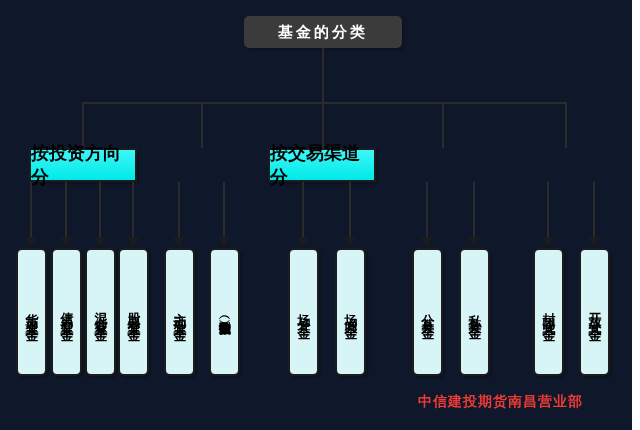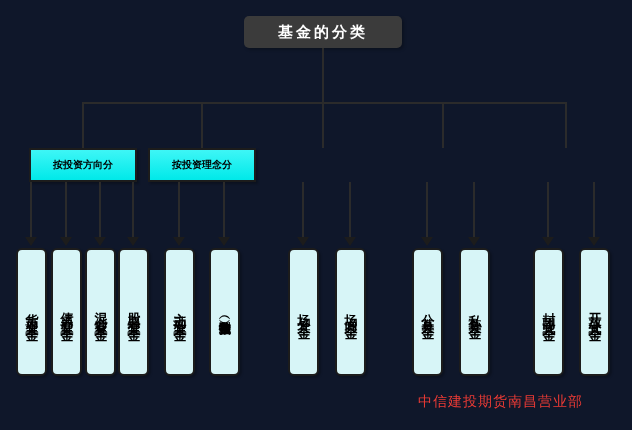--- a/index.html
+++ b/index.html
@@ -11,22 +11,22 @@
     position:absolute;left:244px;top:16px;width:158px;height:32px;
     background:#3B3B3B;color:#ffffff;border-radius:5px;
     display:flex;align-items:center;justify-content:center;
     font-weight:bold;font-size:15px;letter-spacing:3px;
     box-shadow:2px 2px 3px rgba(0,0,0,.25);
   }
   .cat-box{
     position:absolute;top:148px;width:108px;height:34px;box-sizing:border-box;
     background:linear-gradient(#3ef6f6,#00e9e9);
     border:2px solid #1c1c1c;border-radius:0;
-    display:flex;align-items:center;justify-content:center;
-    font-weight:bold;font-size:10px;color:#000;
+    display:flex;align-items:center;justify-content:flex-start;
+    font-weight:bold;font-size:18px;color:#000;
     box-shadow:2px 2px 2px rgba(0,0,0,.25);
   }
   .leaf-box{
     position:absolute;top:248px;width:31px;height:128px;box-sizing:border-box;
     background:#D7F5F7;border:2px solid #1c1c1c;border-radius:6px;
     display:flex;align-items:center;justify-content:center;
     writing-mode:vertical-rl;text-orientation:mixed;
     font-weight:bold;font-size:13px;letter-spacing:4px;color:#000;
     box-shadow:2px 2px 2px rgba(0,0,0,.22);
   }
@@ -36,21 +36,21 @@
   .hbar{left:82px;top:102px;width:485px;height:2px;}
   .drop{top:104px;width:2px;height:44px;}
   .arrow-line{position:absolute;top:182px;width:2px;height:56px;background:#2b2b2b;}
   .arrow-head{
     position:absolute;top:237px;width:0;height:0;
     border-left:6px solid transparent;border-right:6px solid transparent;
     border-top:9px solid #1c1c1c;
   }
   .watermark{
     position:absolute;left:418px;top:393px;
-    color:#ED3B35;font-weight:normal;font-size:14px;letter-spacing:1px;white-space:nowrap;
+    color:#ED3B35;font-weight:bold;font-size:14px;letter-spacing:1px;white-space:nowrap;
   }
 </style>
 </head>
 <body>
 
 <div class="canvas">
 
   <div class="root-box">
     <span>基金的分类</span>
   </div>
@@ -59,22 +59,22 @@
   <div class="hline hbar"></div>
   <div class="vline drop" style="left:82px"></div>
   <div class="vline drop" style="left:201px"></div>
   <div class="vline drop" style="left:322px"></div>
   <div class="vline drop" style="left:442px"></div>
   <div class="vline drop" style="left:565px"></div>
 
   <div class="cat-box" style="left:29px">
       <span>按投资方向分</span>
     </div>
-  <div class="cat-box" style="left:148px">
-      <span>按投资理念分</span>
+  <div class="cat-box" style="left:268px">
+      <span>按交易渠道分</span>
     </div>
 
   <div class="arrow-line" style="left:30px"></div>
     <div class="arrow-head" style="left:25px"></div>
   <div class="arrow-line" style="left:65px"></div>
     <div class="arrow-head" style="left:60px"></div>
   <div class="arrow-line" style="left:99px"></div>
     <div class="arrow-head" style="left:94px"></div>
   <div class="arrow-line" style="left:132px"></div>
     <div class="arrow-head" style="left:127px"></div>

